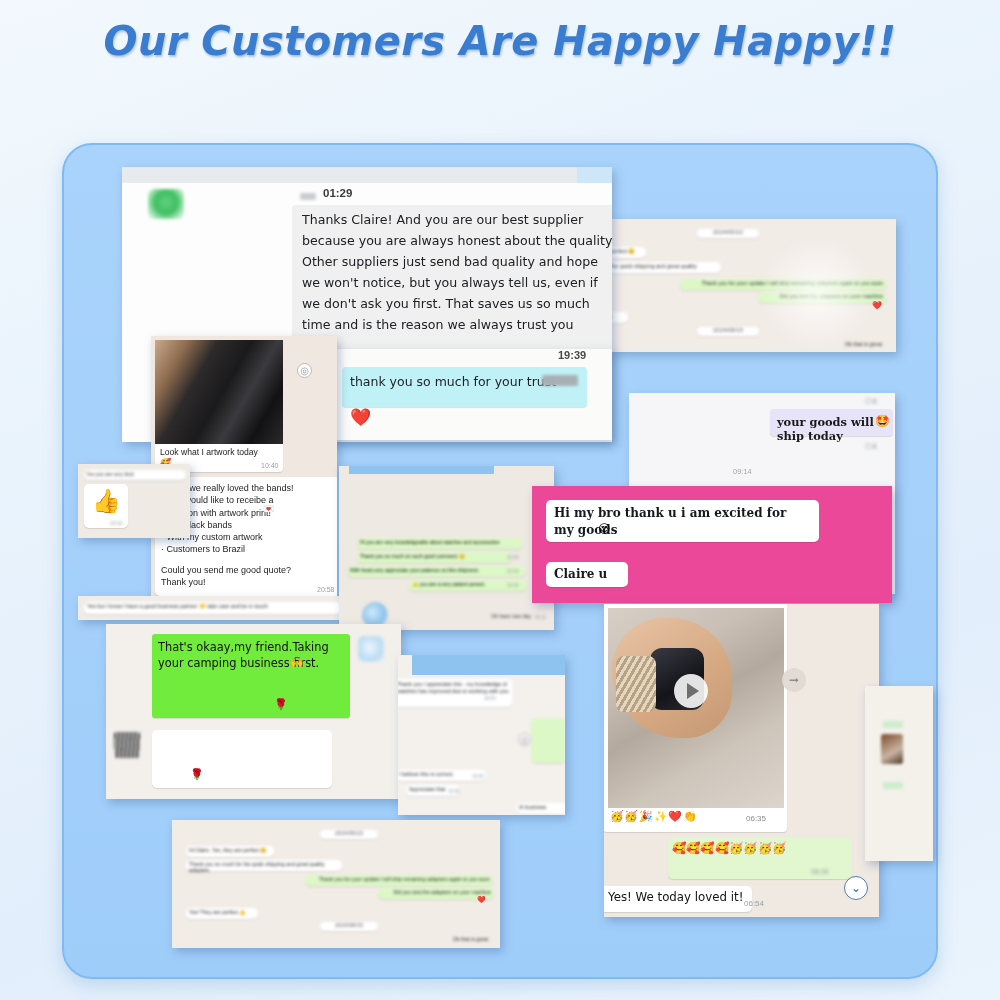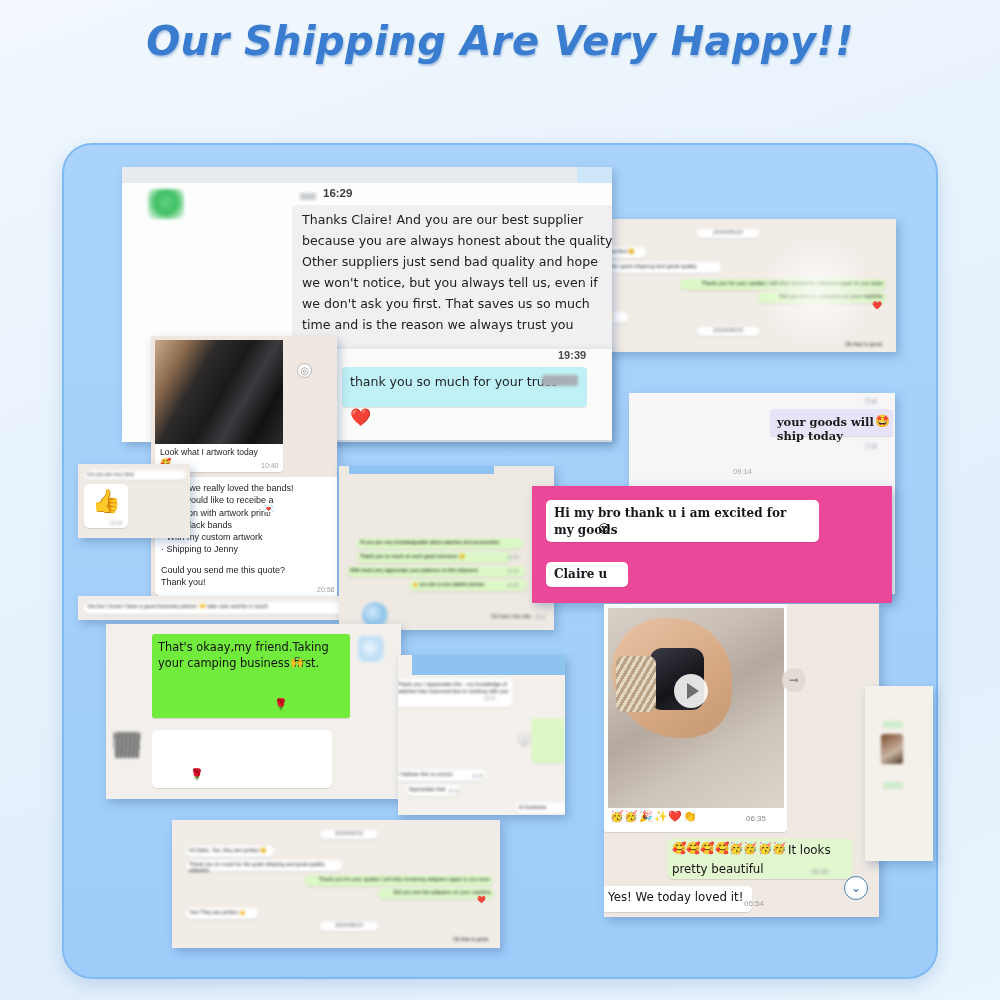--- a/index.html
+++ b/index.html
@@ -57,21 +57,21 @@
         display:flex;align-items:center;justify-content:center;background:rgba(255,255,255,.9);font-size:10px;}
   .av{position:absolute;border-radius:3px;}
   .avg{background:radial-gradient(circle at 50% 45%,#62d07f 0%,#3fbf63 45%,#b9ebc6 78%,#e9f8ee 100%);}
   .avk{background:repeating-linear-gradient(95deg,#3a3a3a 0 2px,#cfcfcf 2px 4px);}
   .emoji{font-family:"DejaVu Sans",sans-serif;}
 </style>
 </head>
 <body>
 
 <div class="header">
-  <h1 class="title">Our Shipping Are Very Happy!!</h1>
+  <h1 class="title">Our Customers Are Happy Happy!!</h1>
 </div>
 
 <div class="panel"></div>
 
 <div class="stage">
 
   <div class="card wa" style="left:534px;top:219px;width:362px;height:133px;background:#f2ece7;">
     <div class="bub white blur" style="left:163px;top:10px;width:62px;height:9px;font-size:6px;text-align:center;color:#5b5b5b;">2024/05/22</div>
     <div class="bub white blur" style="left:16px;top:28px;width:90px;height:9px;font-size:5.5px;padding:1px 3px;color:#222;">Hi Claire, Yes, they are perfect 😊</div>
     <div class="bub white blur" style="left:16px;top:43px;width:165px;height:9px;font-size:5.5px;padding:1px 3px;color:#222;">Thank you so much for the quick shipping and great quality adapters</div>
@@ -82,21 +82,21 @@
     <div class="bub white blur" style="left:163px;top:108px;width:62px;height:9px;font-size:6px;text-align:center;color:#5b5b5b;">2024/08/15</div>
     <div class="blur" style="position:absolute;left:286px;top:122px;width:62px;font-size:5.5px;color:#222;text-align:right;">Ok that is great</div>
     <div class="blurh" style="position:absolute;left:218px;top:18px;width:130px;height:112px;border-radius:50%;background:radial-gradient(circle,rgba(255,255,255,.75),rgba(230,222,214,0) 68%);"></div>
   </div>
 
   <div class="card" style="left:122px;top:167px;width:490px;height:275px;background:#fdfdfd;">
     <div style="position:absolute;left:0;top:0;width:490px;height:16px;background:#e8ebee;"></div>
     <div style="position:absolute;left:455px;top:0;width:35px;height:16px;background:#cde7f8;"></div>
     <div class="av avg blur" style="left:26px;top:22px;width:36px;height:30px;border-radius:6px;"></div>
     <div class="blur" style="position:absolute;left:178px;top:26px;width:16px;height:7px;background:#c9ccd0;border-radius:2px;"></div>
-    <div style="position:absolute;left:201px;top:20px;font-size:11.5px;font-weight:bold;color:#3b3b3b;">16:29</div>
+    <div style="position:absolute;left:201px;top:20px;font-size:11.5px;font-weight:bold;color:#3b3b3b;">01:29</div>
     <div class="bub grey" style="left:170px;top:38px;width:334px;height:170px;background:#f0f0f0;border-radius:4px;"></div>
     <div style="position:absolute;left:180px;top:42px;width:316px;font-size:12.6px;line-height:21px;color:#202124;font-family:'DejaVu Sans',sans-serif;">Thanks Claire! And you are our best supplier because you are always honest about the quality. Other suppliers just send bad quality and hope we won't notice, but you always tell us, even if we don't ask you first. That saves us so much time and is the reason we always trust you</div>
     <div class="emoji" style="position:absolute;left:180px;top:178px;font-size:17px;">🙂</div>
 
   </div>
 
   <div class="card" style="left:306px;top:349px;width:306px;height:91px;background:#fbfbfa;">
     <div style="position:absolute;left:0;top:0;width:31px;height:91px;background:#efece6;"></div>
     <div class="bub cyan" style="left:36px;top:18px;width:245px;height:40px;background:#bff1f6;border-radius:4px;"></div>
     <div style="position:absolute;left:44px;top:25px;font-size:12.5px;color:#1f2023;font-family:'DejaVu Sans',sans-serif;">thank you so much for your trust</div>
@@ -109,22 +109,22 @@
     <div class="imgph" style="position:absolute;left:4px;top:4px;width:128px;height:104px;"></div>
     <div class="bub white" style="left:4px;top:108px;width:128px;height:28px;border-radius:0 0 4px 4px;"></div>
     <div style="position:absolute;left:9px;top:111px;font-size:8.6px;color:#1d1d1d;">Look what I artwork today</div>
     <div class="emoji" style="position:absolute;left:9px;top:122px;font-size:9px;">🥰</div>
     <div class="ts" style="position:absolute;left:110px;top:126px;">10:40</div>
     <div class="bub white" style="left:4px;top:141px;width:189px;height:119px;"></div>
     <div style="position:absolute;left:10px;top:146px;width:150px;font-size:9px;line-height:12.4px;color:#1d1d1d;">Jenny, we really loved the bands! And I would like to receibe a quotation with artwork print!</div>
     <div class="emoji" style="position:absolute;left:112px;top:168px;font-size:9px;">💌</div>
     <div style="position:absolute;left:10px;top:184px;font-size:9px;color:#1d1d1d;">· 100 black bands</div>
     <div style="position:absolute;left:10px;top:196px;font-size:9px;color:#1d1d1d;">· With my custom artwork</div>
-    <div style="position:absolute;left:10px;top:208px;font-size:9px;color:#1d1d1d;">· Shipping to Jenny</div>
-    <div style="position:absolute;left:10px;top:228px;width:135px;font-size:9px;line-height:12.4px;color:#1d1d1d;">Could you send me this quote? Thank you!</div>
+    <div style="position:absolute;left:10px;top:208px;font-size:9px;color:#1d1d1d;">· Customers to Brazil</div>
+    <div style="position:absolute;left:10px;top:228px;width:135px;font-size:9px;line-height:12.4px;color:#1d1d1d;">Could you send me good quote? Thank you!</div>
     <div class="ts" style="position:absolute;left:166px;top:250px;">20:58</div>
     <div class="circ" style="left:146px;top:27px;width:13px;height:13px;border-color:#b9b9b9;color:#9a9a9a;">◎</div>
   </div>
 
   <div class="card" style="left:78px;top:464px;width:112px;height:74px;background:#efeae4;">
     <div class="bub white blur" style="left:6px;top:6px;width:98px;height:8px;font-size:5px;padding:1px 2px;color:#333;">Yes you are very kind</div>
     <div class="bub white" style="left:6px;top:20px;width:44px;height:44px;"></div>
     <div class="emoji" style="position:absolute;left:14px;top:24px;font-size:23px;">👍</div>
     <div class="ts blur" style="position:absolute;left:32px;top:56px;font-size:5px;">20:02</div>
   </div>
@@ -198,21 +198,20 @@
     <div style="position:absolute;left:46px;top:44px;width:54px;height:62px;border-radius:12px;
                 background:linear-gradient(150deg,#3a3a44,#14141a 60%,#2c2c34);"></div>
     <div style="position:absolute;left:12px;top:52px;width:40px;height:56px;border-radius:8px;
                 background:repeating-linear-gradient(120deg,#e3d7bf 0 3px,#b9a283 3px 6px);"></div>
     <div class="play" style="left:70px;top:70px;"></div>
     <div class="emoji" style="position:absolute;left:6px;top:206px;font-size:11px;letter-spacing:1px;">🥳🥳🎉✨❤️👏</div>
     <div class="ts" style="position:absolute;left:142px;top:210px;font-size:8px;color:#8a8a8a;">06:35</div>
     <div class="circ" style="left:178px;top:64px;width:24px;height:24px;border:none;background:rgba(225,218,210,.95);color:#8d8d8d;font-size:12px;">➞</div>
     <div class="bub green" style="left:64px;top:234px;width:184px;height:41px;background:#e2f7cf;"></div>
     <div class="emoji" style="position:absolute;left:68px;top:237px;font-size:11.5px;">🥰🥰🥰🥰🥳🥳🥳🥳</div>
-    <div style="position:absolute;left:68px;top:237px;width:180px;font-size:11.8px;line-height:19px;text-indent:116px;color:#131313;font-family:'DejaVu Sans',sans-serif;">It looks pretty beautiful</div>
     <div class="ts blur" style="position:absolute;left:207px;top:264px;font-size:7px;">08:39</div>
     <div class="bub white" style="left:-4px;top:282px;width:152px;height:26px;"></div>
     <div style="position:absolute;left:4px;top:286px;font-size:11.8px;color:#131313;font-family:'DejaVu Sans',sans-serif;">Yes! We today loved it!</div>
     <div class="ts" style="position:absolute;left:140px;top:295px;font-size:8px;">06:54</div>
     <div class="circ" style="left:240px;top:272px;width:22px;height:22px;border-color:#4a7fb5;color:#2d6cae;font-size:12px;background:#fff;">⌄</div>
   </div>
 
   <div class="card" style="left:865px;top:686px;width:68px;height:175px;background:#f4f0ea;">
     <div class="blur" style="position:absolute;left:16px;top:48px;width:22px;height:30px;border-radius:3px;
                 background:linear-gradient(150deg,#7a4a2c,#c9b4a2 60%,#4a3424);"></div>

